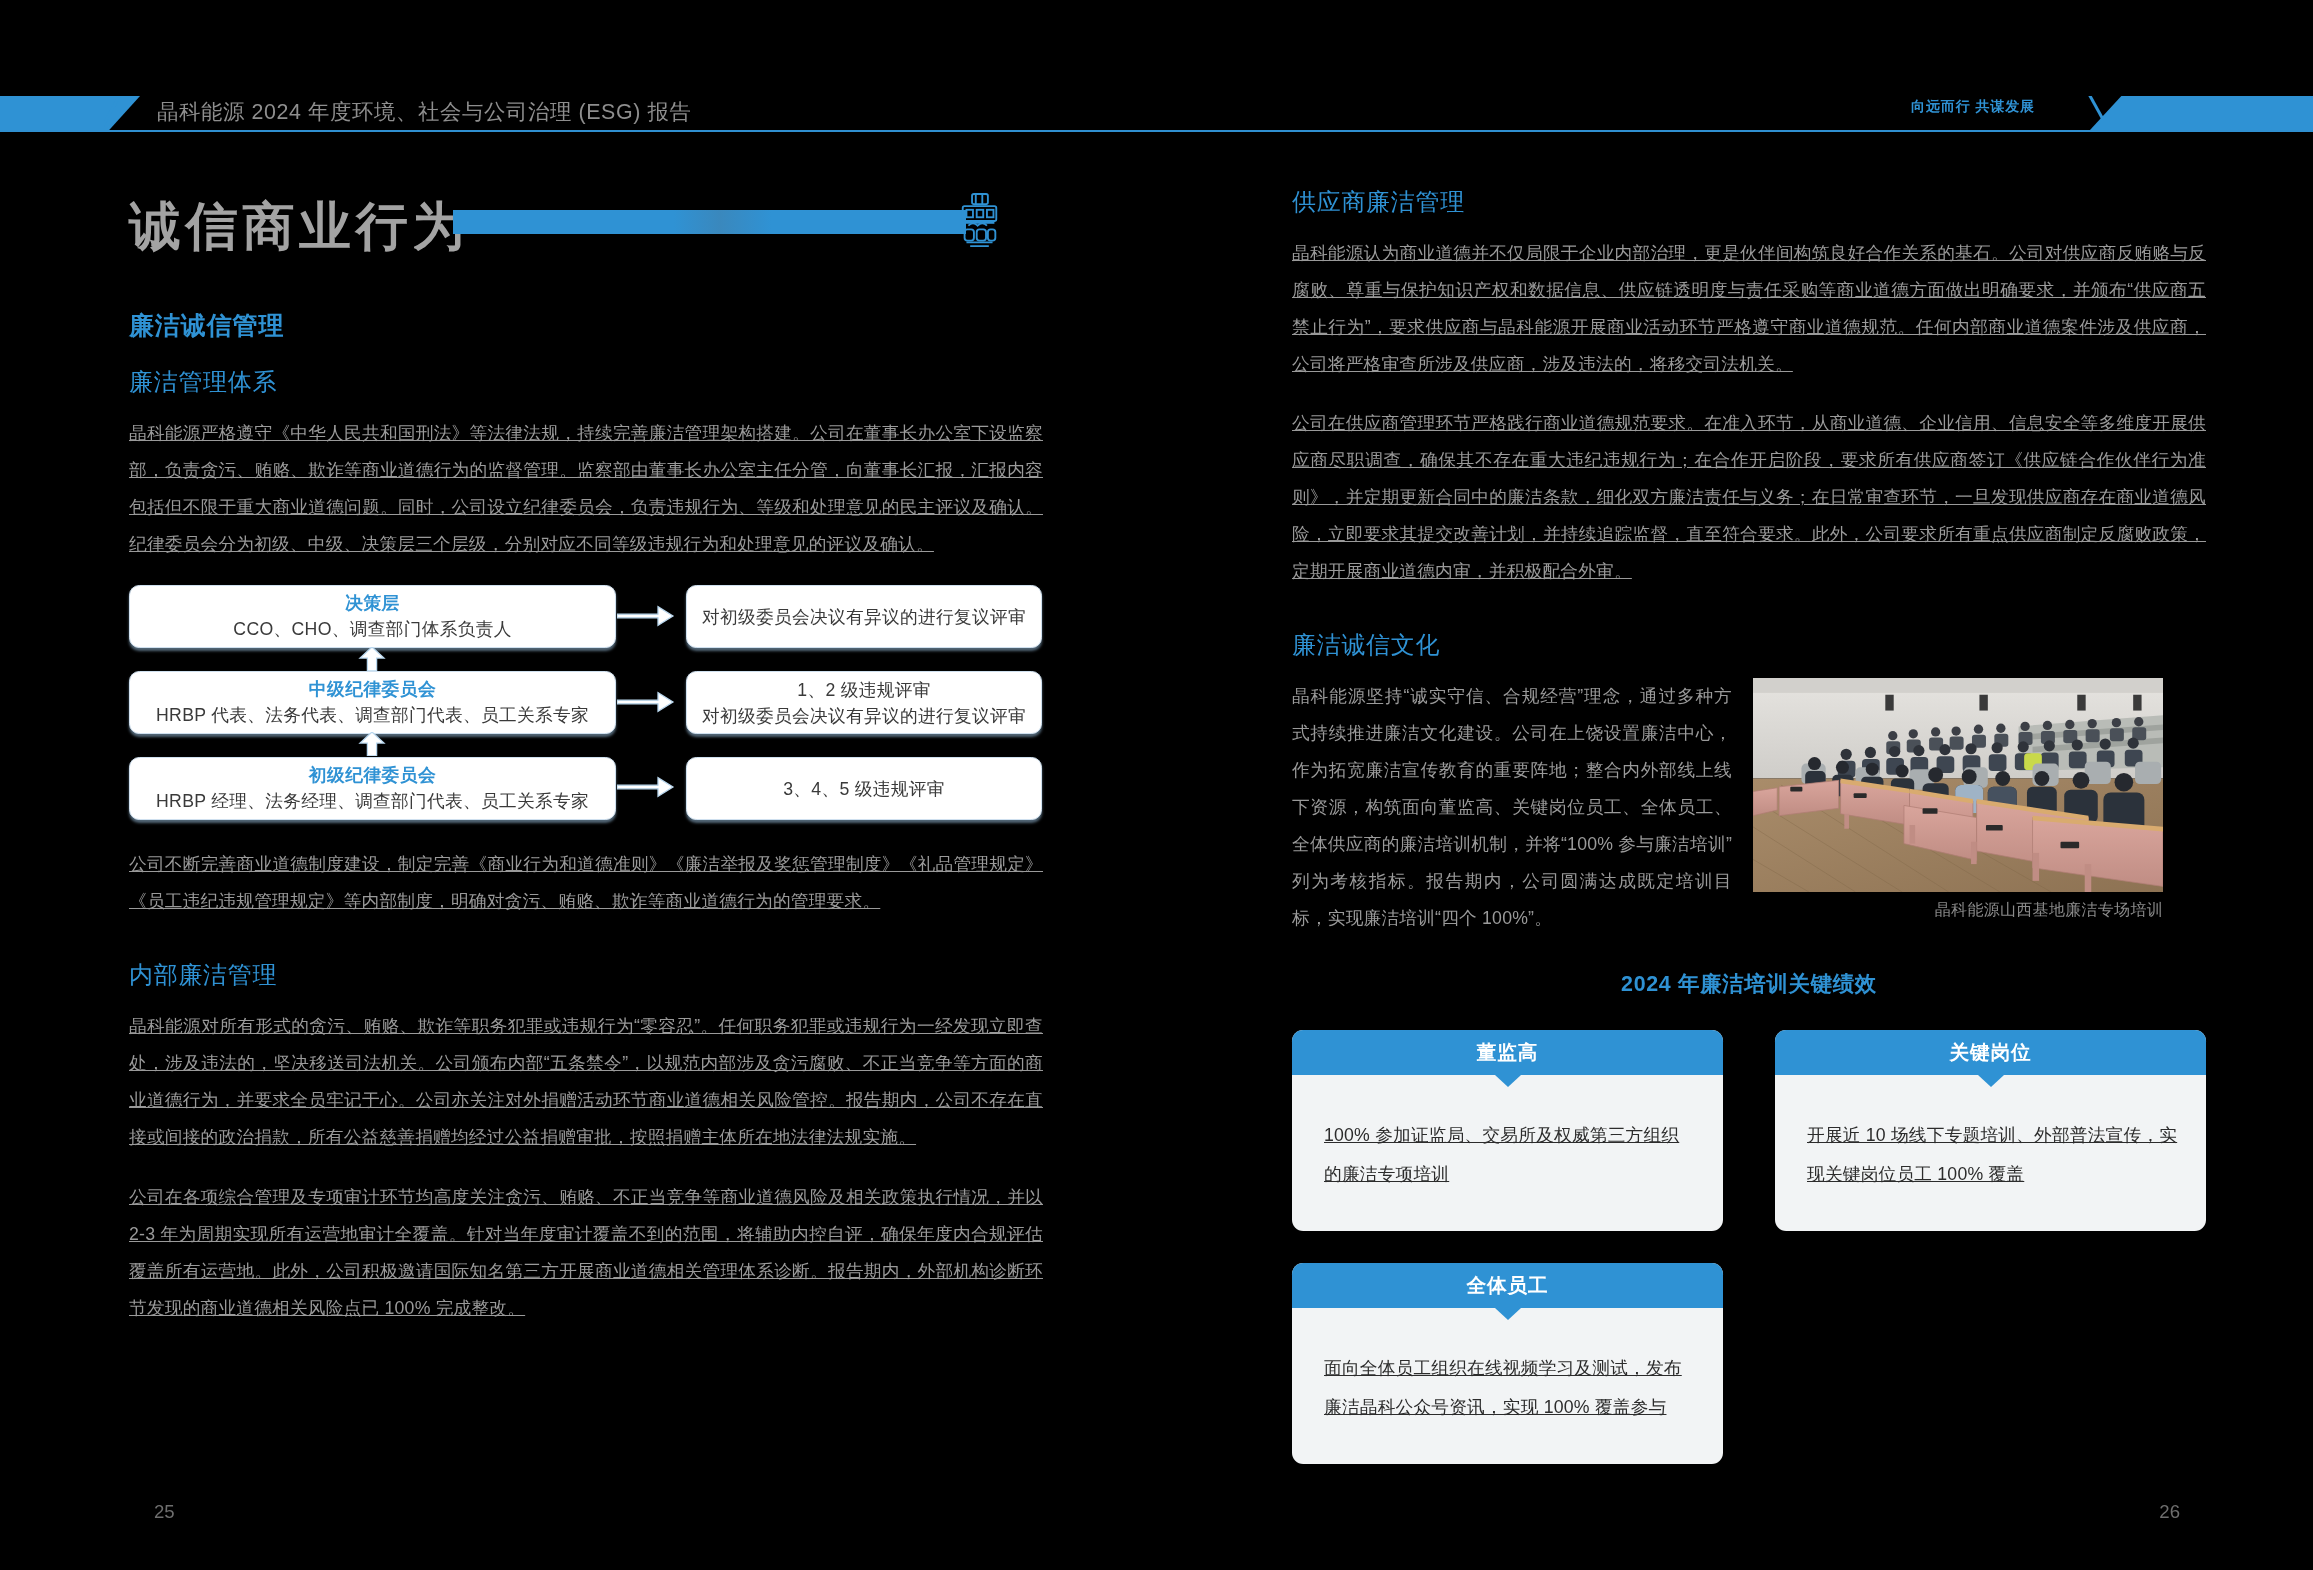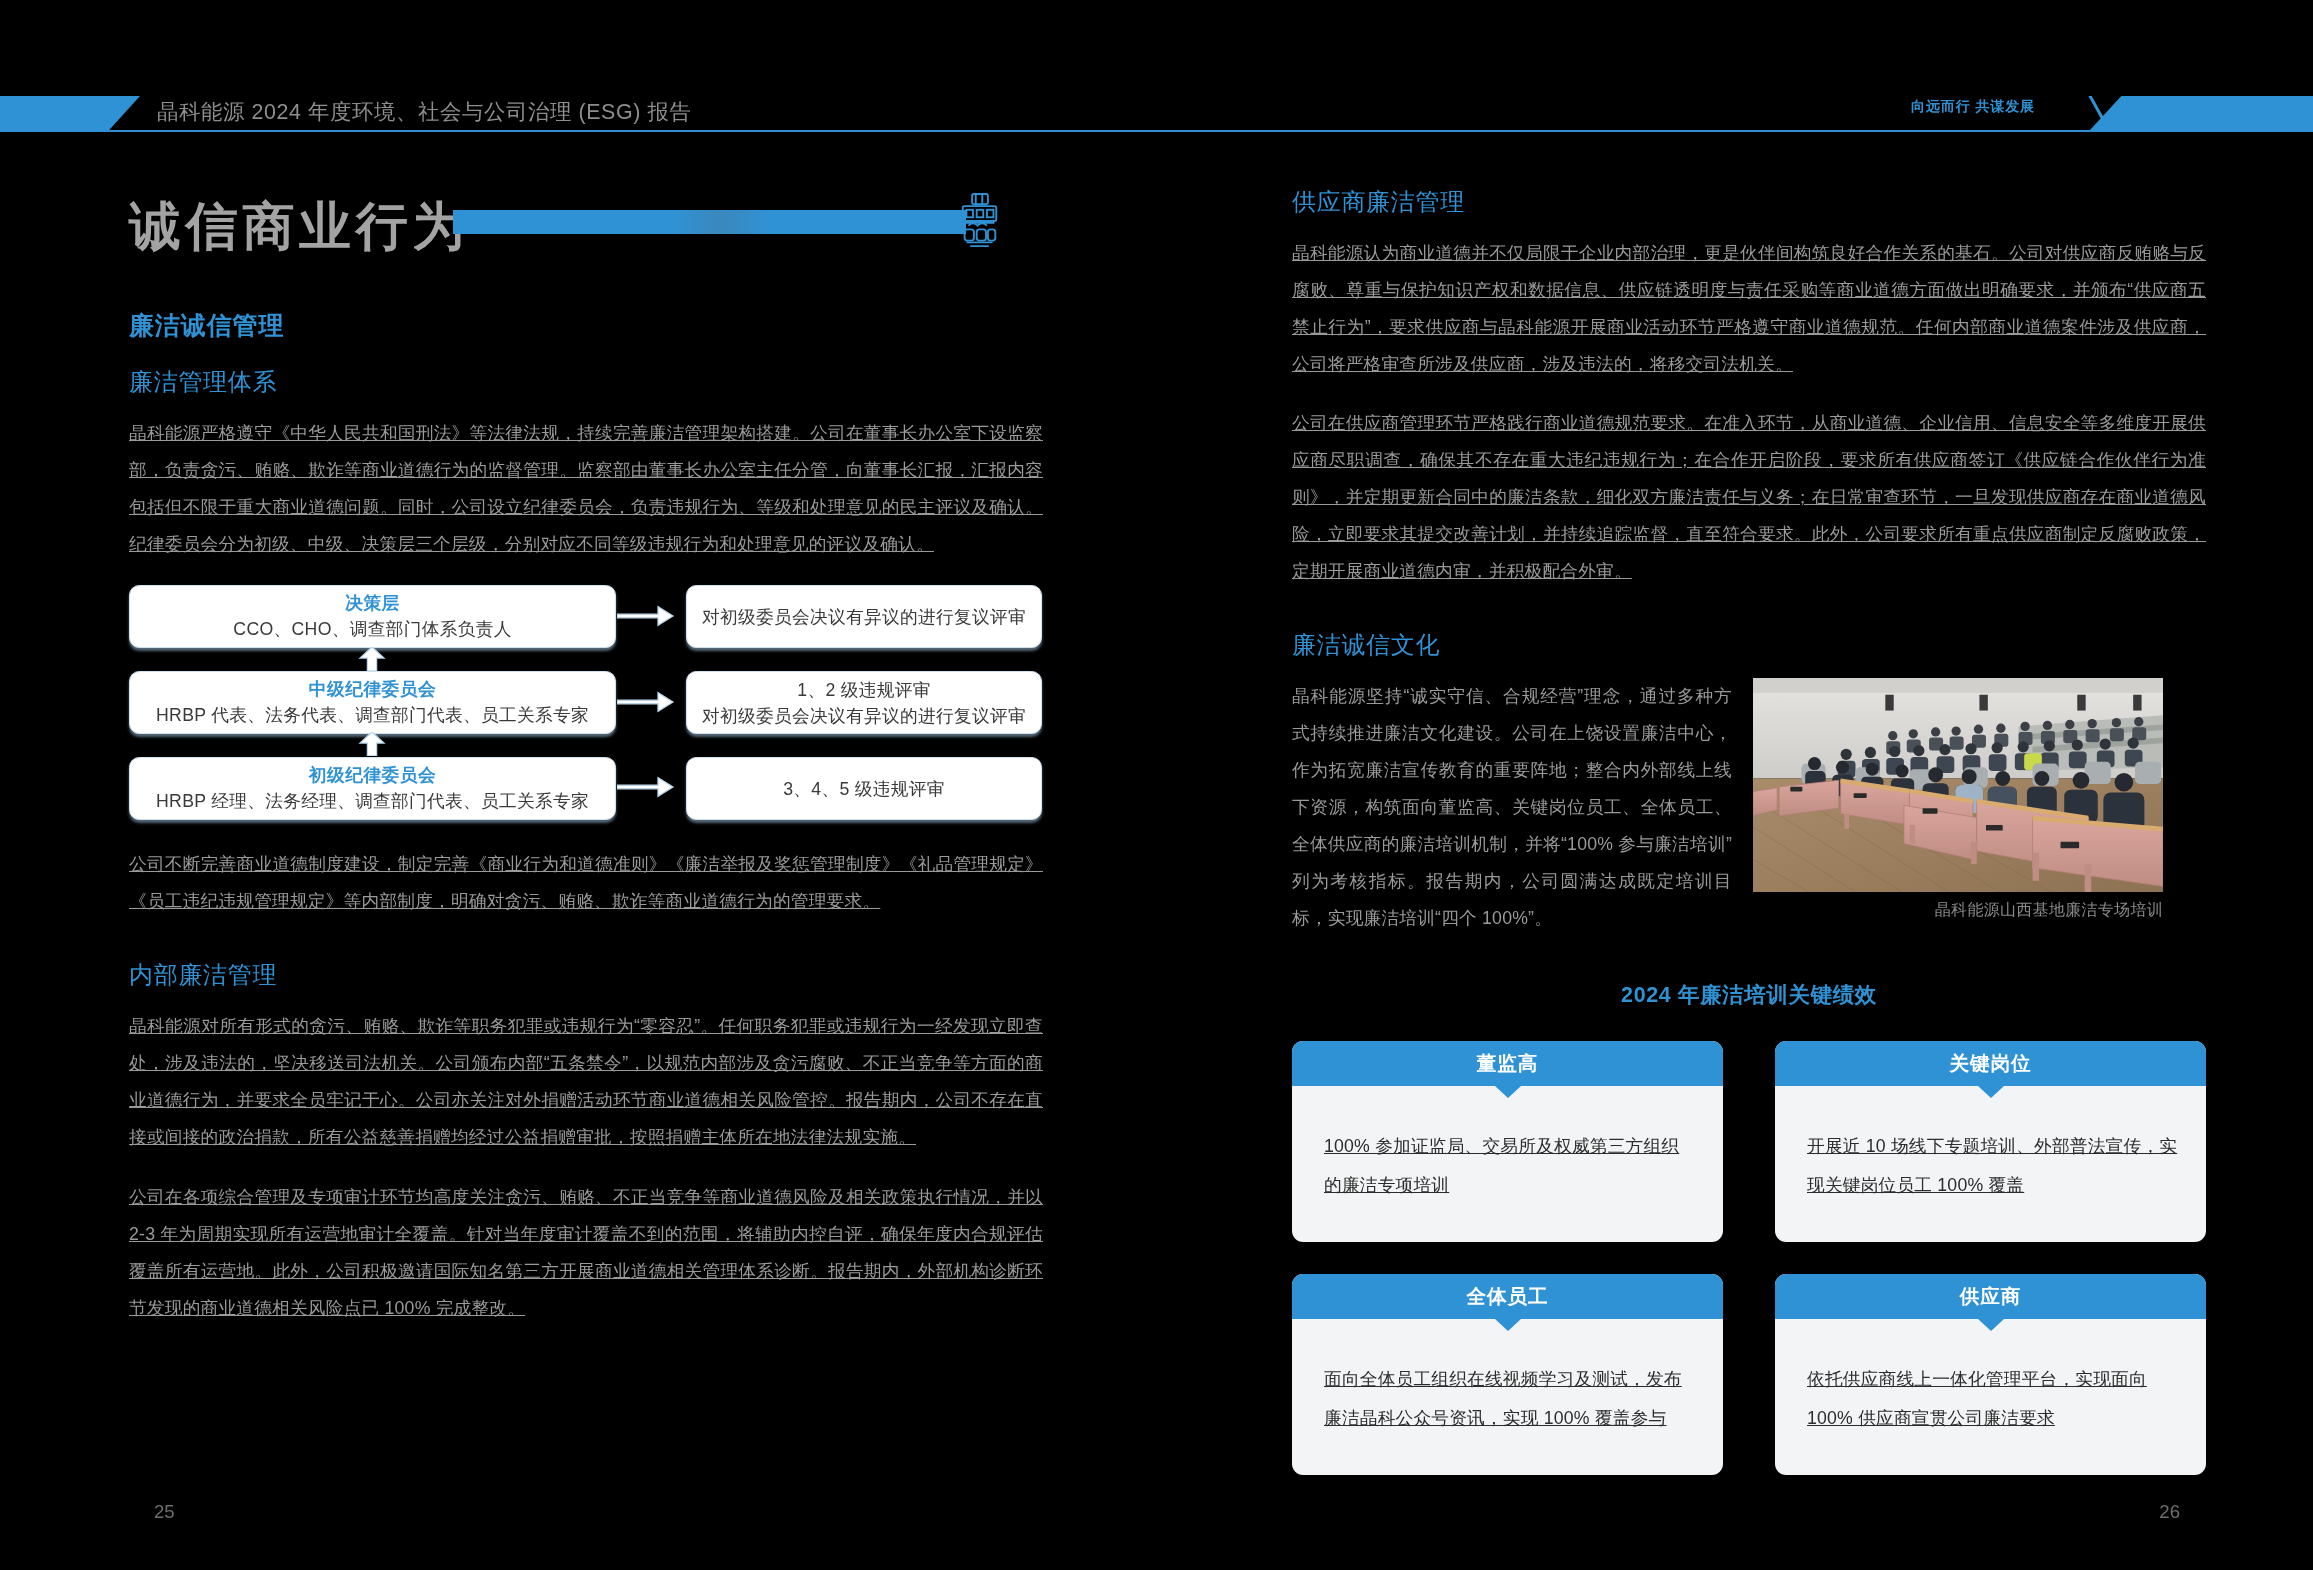--- a/index.html
+++ b/index.html
@@ -244,21 +244,21 @@
     width: 440px;
     font-size: 17.7px;
     line-height: 37px;
     color: #9a9a9a;
     text-align: justify;
     letter-spacing: 0.2px;
   }
 
   
   .kpi-title {
-    margin-top: 43px;
+    margin-top: 32px;
     text-align: center;
     font-size: 21.4px;
     font-weight: bold;
     color: #2f92d4;
     letter-spacing: 0.7px;
   }
   .kpi-grid {
     margin-top: 32px;
     display: grid;
     grid-template-columns: 431px 431px;
@@ -611,25 +611,20 @@
       <div class="kpi-card">
         <div class="kpi-head">关键岗位</div>
         <div class="kpi-notch"></div>
         <div class="kpi-body">开展近 10 场线下专题培训、外部普法宣传，实现关键岗位员工 100% 覆盖</div>
       </div>
       <div class="kpi-card">
         <div class="kpi-head">全体员工</div>
         <div class="kpi-notch"></div>
         <div class="kpi-body">面向全体员工组织在线视频学习及测试，发布廉洁晶科公众号资讯，实现 100% 覆盖参与</div>
       </div>
-      <div class="kpi-card">
-        <div class="kpi-head">供应商</div>
-        <div class="kpi-notch"></div>
-        <div class="kpi-body">依托供应商线上一体化管理平台，实现面向 100% 供应商宣贯公司廉洁要求</div>
-      </div>
     </div>
   </div>
 
   <div class="pgnum pgnum-left">25</div>
   <div class="pgnum pgnum-right">26</div>
 
 </div>
 
 
 </body></html>

